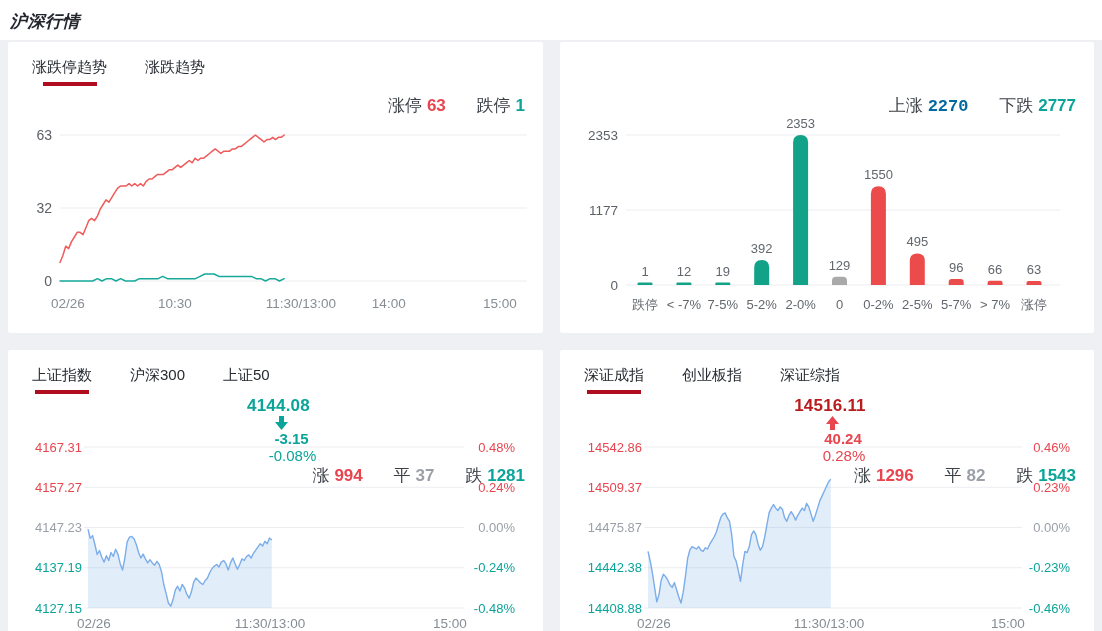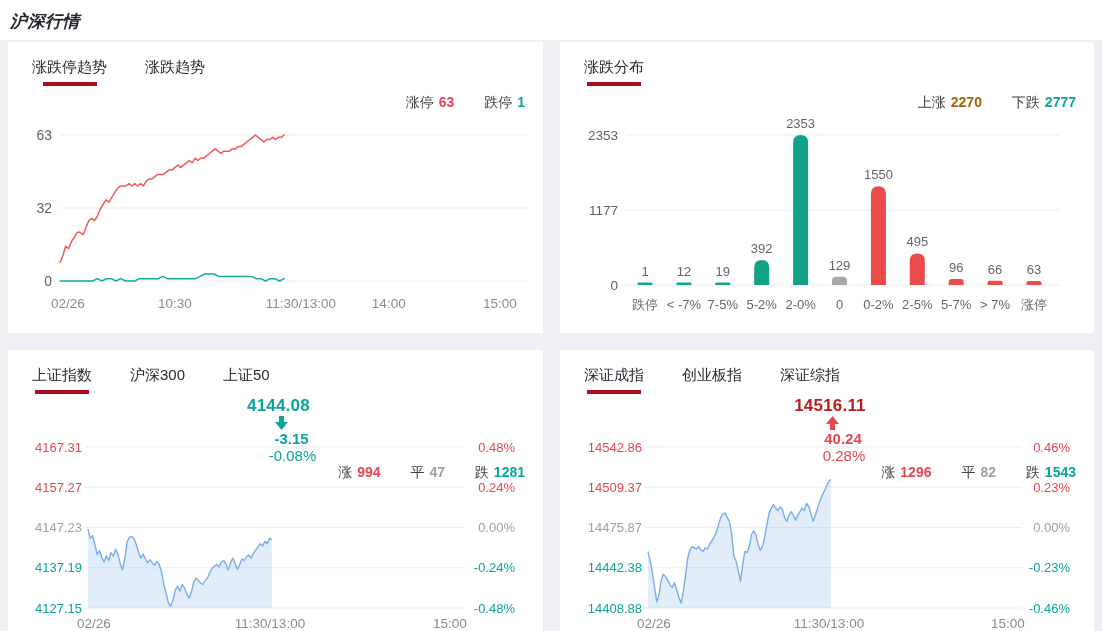--- a/index.html
+++ b/index.html
@@ -20,21 +20,21 @@
   #p3 { left:8px;   top:350px; width:535px; height:300px; }
   #p4 { left:560px; top:350px; width:534px; height:300px; }
 
   .tabs { display:flex; gap:38px; padding:16px 0 0 24px; font-size:15px; color:#262b31; }
   .tab { position:relative; padding-bottom:9px; cursor:pointer; white-space:nowrap; }
   .tab.active::after {
     content:""; position:absolute; bottom:0; left:50%; transform:translateX(-50%);
     width:54px; height:4px; background:var(--underline,#b00d21);
   }
 
-  .mini-stats { position:absolute; top:52px; right:18px; font-size:14px; color:#3c4148; white-space:nowrap; }
+  .mini-stats { position:absolute; top:52px; right:18px; font-size:17px; color:#3c4148; white-space:nowrap; }
   .mini-stats .group { margin-left:26px; }
   .mini-stats .group:first-child { margin-left:0; }
   .mini-stats .sval { font-weight:700; margin-left:5px; }
 
   .quote { position:absolute; top:46px; left:24px; right:18px; display:flex; align-items:center; font-size:15px;flex-direction:column; }
   .qval { font-size:17px; font-weight:700; letter-spacing:.2px; }
   .qarrow { margin-left:5px; display:inline-flex; align-items:center; }
   .qarrow svg { display:block; }
   .qarrow.dir-up svg { transform:rotate(180deg); }
   .qchg { margin-left:26px; font-weight:700; }
@@ -80,26 +80,23 @@
         <text x="292.972" y="188" text-anchor="middle" font-size="13.5" fill="#878d95">11:30/13:00</text>
         <text x="380.768" y="188" text-anchor="middle" font-size="13.5" fill="#878d95">14:00</text>
         <text x="491.914" y="188" text-anchor="middle" font-size="13.5" fill="#878d95">15:00</text>
         <polyline points="52.0,142.5 54.9,135.5 57.7,126.2 60.6,128.6 63.5,121.6 66.4,117.0 69.2,112.3 72.1,112.3 75.0,114.7 77.9,107.7 80.7,100.7 83.6,98.4 86.5,100.7 89.4,96.1 92.2,89.2 95.1,84.5 98.0,79.9 100.9,82.2 103.7,77.6 106.6,72.9 109.5,68.3 112.4,66.0 115.2,66.0 118.1,66.0 121.0,63.7 123.8,66.0 126.7,63.7 129.6,66.0 132.5,63.7 135.3,66.0 138.2,61.3 141.1,59.0 144.0,59.0 146.8,56.7 149.7,54.4 152.6,54.4 155.5,54.4 158.3,52.1 161.2,49.8 164.1,49.8 167.0,47.4 169.8,45.1 172.7,47.4 175.6,45.1 178.4,42.8 181.3,40.5 184.2,42.8 187.1,38.2 189.9,40.5 192.8,38.2 195.7,38.2 198.6,35.9 201.4,33.5 204.3,31.2 207.2,28.9 210.1,31.2 212.9,33.5 215.8,31.2 218.7,31.2 221.6,31.2 224.4,28.9 227.3,28.9 230.2,26.6 233.1,26.6 235.9,24.3 238.8,22.0 241.7,19.6 244.5,17.3 247.4,15.0 250.3,17.3 253.2,19.6 256.0,22.0 258.9,19.6 261.8,19.6 264.7,17.3 267.5,19.6 270.4,17.3 273.3,17.3 276.2,15.0" fill="none" stroke="#ef5b5b" stroke-width="1.5" stroke-linejoin="round" stroke-linecap="round"></polyline>
         <polyline points="52.0,161.0 56.7,161.0 61.3,161.0 66.0,161.0 70.7,161.0 75.3,161.0 80.0,161.0 84.7,161.0 89.4,158.7 94.0,161.0 98.7,158.7 103.4,158.7 108.0,161.0 112.7,158.7 117.4,161.0 122.0,161.0 126.7,161.0 131.4,158.7 136.1,158.7 140.7,158.7 145.4,158.7 150.1,158.7 154.7,156.4 159.4,158.7 164.1,158.7 168.8,158.7 173.4,158.7 178.1,158.7 182.8,158.7 187.4,158.7 192.1,156.4 196.8,154.0 201.4,154.0 206.1,154.0 210.8,156.4 215.4,156.4 220.1,156.4 224.8,156.4 229.5,156.4 234.1,156.4 238.8,156.4 243.5,156.4 248.1,158.7 252.8,158.7 257.5,161.0 262.1,158.7 266.8,158.7 271.5,161.0 276.2,158.7" fill="none" stroke="#16a99a" stroke-width="1.5" stroke-linejoin="round" stroke-linecap="round"></polyline>
       </svg>
     </div>
 </section>
 
 <section class="panel" id="p2">
-  <div class="tabs">
-    <div class="tab active">涨跌分布</div>
-  </div>
   <div class="mini-stats">
     <span class="group">
-      <span class="slabel">上涨</span><span class="sval" style="color: #a16207;">2270</span>
+      <span class="slabel">上涨</span><span class="sval" style="color: #0369a1; font-family: Liberation Mono, monospace;">2270</span>
     </span>
     <span class="group">
       <span class="slabel">下跌</span><span class="sval" style="color: rgb(11, 164, 154);">2777</span>
     </span>
   </div>
   <div class="chartbox" id="chart-dist">
       <svg width="534" height="215" viewBox="0 0 534 215">
         <line x1="66" y1="23" x2="500" y2="23" stroke="#ecedf1" stroke-width="1"></line>
         <text x="58" y="28" text-anchor="end" font-size="13.5" fill="#5c6167">2353</text>
         <line x1="66" y1="98" x2="500" y2="98" stroke="#ecedf1" stroke-width="1"></line>
@@ -153,21 +150,21 @@
     <span class="qval" style="color: rgb(11, 164, 154);">4144.08</span>
     <span class="qarrow dir-down" style="color: rgb(11, 164, 154);">
       <svg width="13" height="14" viewBox="0 0 13 14">
           <path d="M4 0 h5 v6 h4 l-6.5 8 L0 6 h4 z" fill="currentColor"></path>
         </svg>
     </span>
     <span class="qchg" style="color: rgb(11, 164, 154);">-3.15</span>
     <span class="qpct" style="color: rgb(11, 164, 154);">-0.08%</span>
     <span class="mini-stats">
       <span class="group"><span class="slabel">涨</span><span class="sval" style="color: rgb(232, 69, 79); text-align: center;">994</span></span>
-      <span class="group"><span class="slabel">平</span><span class="sval" style="color: rgb(155, 160, 168);">47</span></span>
+      <span class="group"><span class="slabel">平</span><span class="sval" style="color: rgb(155, 160, 168);">37</span></span>
       <span class="group"><span class="slabel">跌</span><span class="sval" style="color: rgb(11, 164, 154);">1281</span></span>
     </span>
   </div>
   <div class="chartbox" id="chart-sh">
       <svg width="535" height="212" viewBox="0 0 535 212">
         <line x1="76" y1="17" x2="456" y2="17" stroke="#ecedf1" stroke-width="1"></line>
         <text x="74" y="21.5" text-anchor="end" font-size="13" fill="#e8454f">4167.31</text>
         <text x="507" y="21.5" text-anchor="end" font-size="13" fill="#e8454f">0.48%</text>
         <line x1="76" y1="57.25" x2="456" y2="57.25" stroke="#ecedf1" stroke-width="1"></line>
         <text x="74" y="61.75" text-anchor="end" font-size="13" fill="#e8454f">4157.27</text>

